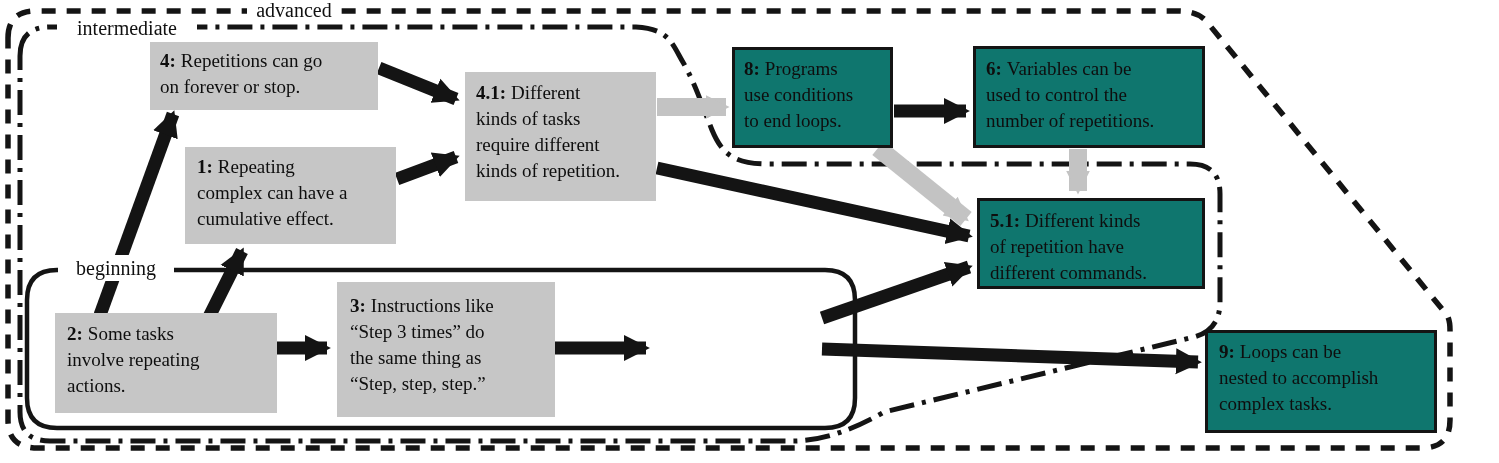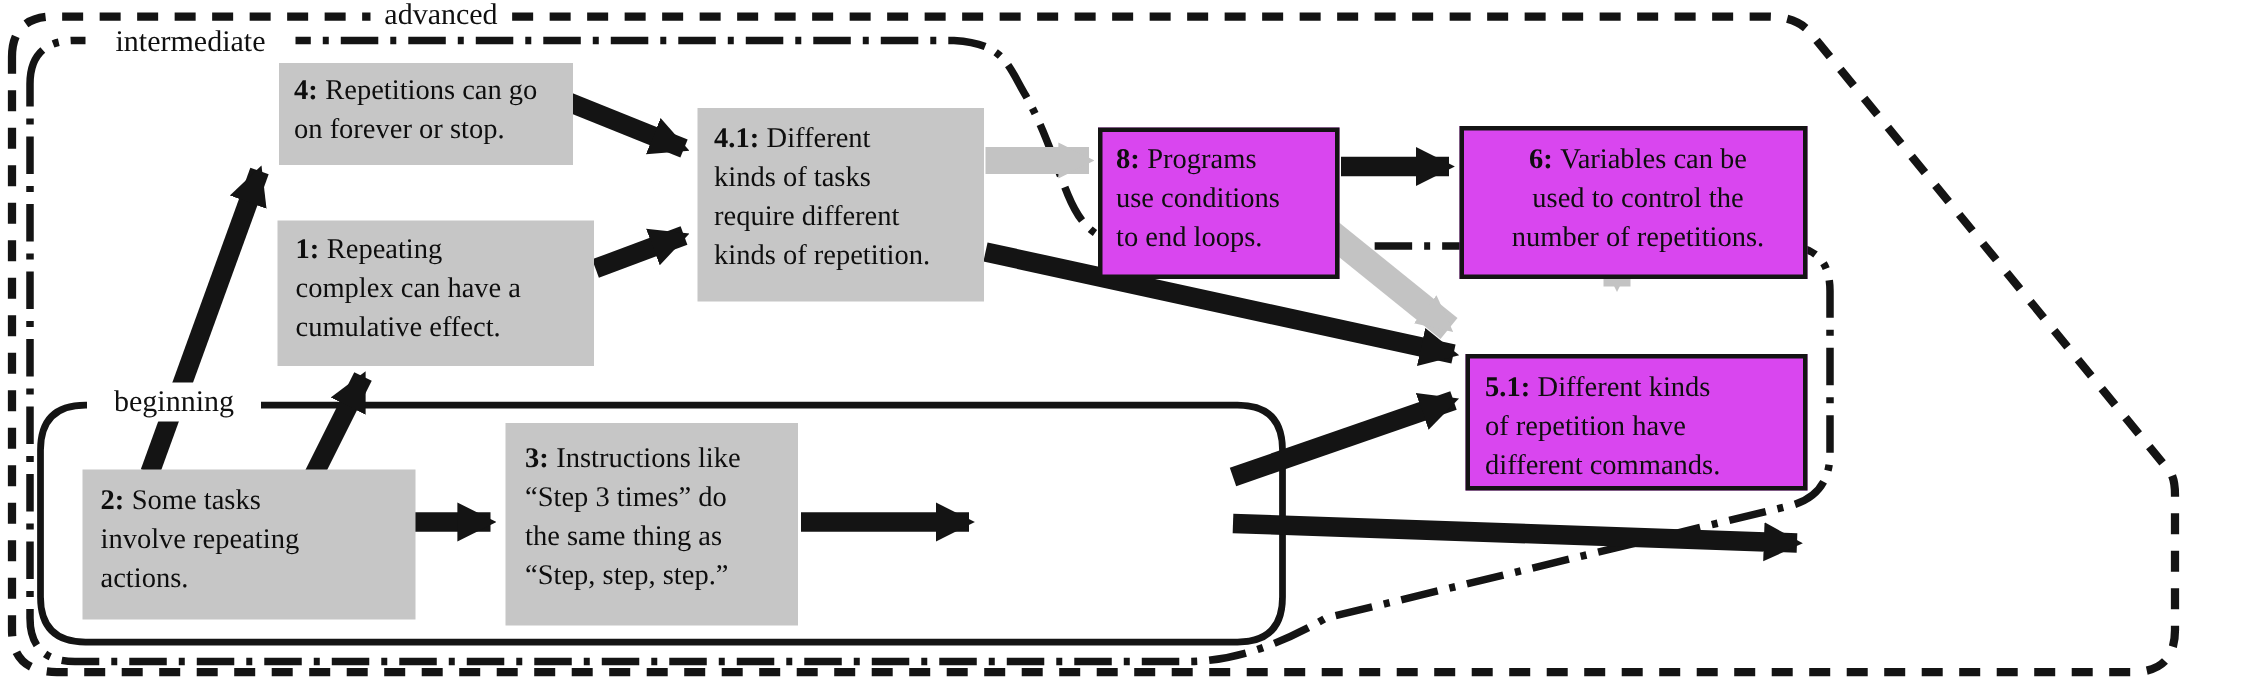--- a/index.html
+++ b/index.html
@@ -8,21 +8,21 @@
     font-family:Liberation Serif, serif;overflow:hidden;
   }
   .stage svg{position:absolute;left:0;top:0;z-index:1;}
   .box{
     position:absolute;box-sizing:border-box;z-index:2;
     font-size:19px;line-height:26px;color:#0e0e0e;
   }
   .box .txt{white-space:pre-line;}
   .box .num{font-weight:bold;margin-right:5px;}
   .box.gray{background:#c6c6c6;}
-  .box.white{background:#d946ef;border:3px solid #141414;margin-top:38px;}
+  .box.white{background:#0f766e;border:3px solid #141414;}
   .region-label{
     position:absolute;z-index:3;background:#ffffff;color:#101010;
     font-size:20px;text-align:center;padding:0 2px;
   }
 </style>
 </head>
 <body>
 
 <div class="stage">
 
@@ -53,21 +53,21 @@
     <line x1="894" y1="111" x2="966" y2="111" stroke="#141414" stroke-width="13" marker-end="url(#mb)"></line>
     <line x1="657" y1="168" x2="969" y2="236" stroke="#141414" stroke-width="13" marker-end="url(#mb)"></line>
     <line x1="822" y1="318" x2="969" y2="267" stroke="#141414" stroke-width="13" marker-end="url(#mb)"></line>
     <line x1="822" y1="349" x2="1198" y2="362" stroke="#141414" stroke-width="13" marker-end="url(#mb)"></line>
   </svg>
 
   <div class="region-label" style="left:247px;top:0;width:90px;height:21px;line-height:21px;">advanced</div>
   <div class="region-label" style="left:58px;top:255px;width:112px;height:26px;line-height:26px;">beginning</div>
   <div class="region-label" style="left:57px;top:16px;width:136px;height:24px;line-height:24px;">intermediate</div>
 
-  <div class="box gray" style="left:150px;top:42px;width:196px;height:68px;padding:6px 8px 0 10px;margin-left:36px;">
+  <div class="box gray" style="left:150px;top:42px;width:228px;height:68px;padding:6px 8px 0 10px;">
     <b class="num">4:</b><span class="txt">Repetitions can go
 on forever or stop.</span>
   </div>
 
   <div class="box gray" style="left:185px;top:147px;width:211px;height:97px;padding:7px 8px 0 12px;">
     <b class="num">1:</b><span class="txt">Repeating
 complex can have a
 cumulative effect.</span>
   </div>
 
@@ -77,40 +77,45 @@
 require different
 kinds of repetition.</span>
   </div>
 
   <div class="box white" style="left:732px;top:47px;width:161px;height:101px;padding:6px 4px 0 9px;">
     <b class="num">8:</b><span class="txt">Programs
 use conditions
 to end loops.</span>
   </div>
 
-  <div class="box white" style="left:973px;top:46px;width:232px;height:102px;padding:7px 4px 0 10px;text-align:center;">
+  <div class="box white" style="left:973px;top:46px;width:232px;height:102px;padding:7px 4px 0 10px;">
     <b class="num">6:</b><span class="txt">Variables can be
 used to control the
 number of repetitions.</span>
   </div>
 
   <div class="box white" style="left:977px;top:198px;width:228px;height:91px;padding:7px 4px 0 10px;">
     <b class="num">5.1:</b><span class="txt">Different kinds
 of repetition have
 different commands.</span>
   </div>
 
   <div class="box gray" style="left:43px;top:313px;width:222px;height:100px;padding:8px 8px 0 12px;margin-left:12px;">
     <b class="num">2:</b><span class="txt">Some tasks
 involve repeating
 actions.</span>
   </div>
 
-  <div class="box gray" style="left:337px;top:282px;width:195px;height:135px;padding:11px 4px 0 13px;">
+  <div class="box gray" style="left:337px;top:282px;width:218px;height:135px;padding:11px 4px 0 13px;">
     <b class="num">3:</b><span class="txt">Instructions like
 “Step 3 times” do
 the same thing as
 “Step, step, step.”</span>
   </div>
 
 
+  <div class="box white" style="left:1205px;top:330px;width:232px;height:103px;padding:6px 4px 0 11px;">
+    <b class="num">9:</b><span class="txt">Loops can be
+nested to accomplish
+complex tasks.</span>
+  </div>
 
 </div>
 
 </body></html>

